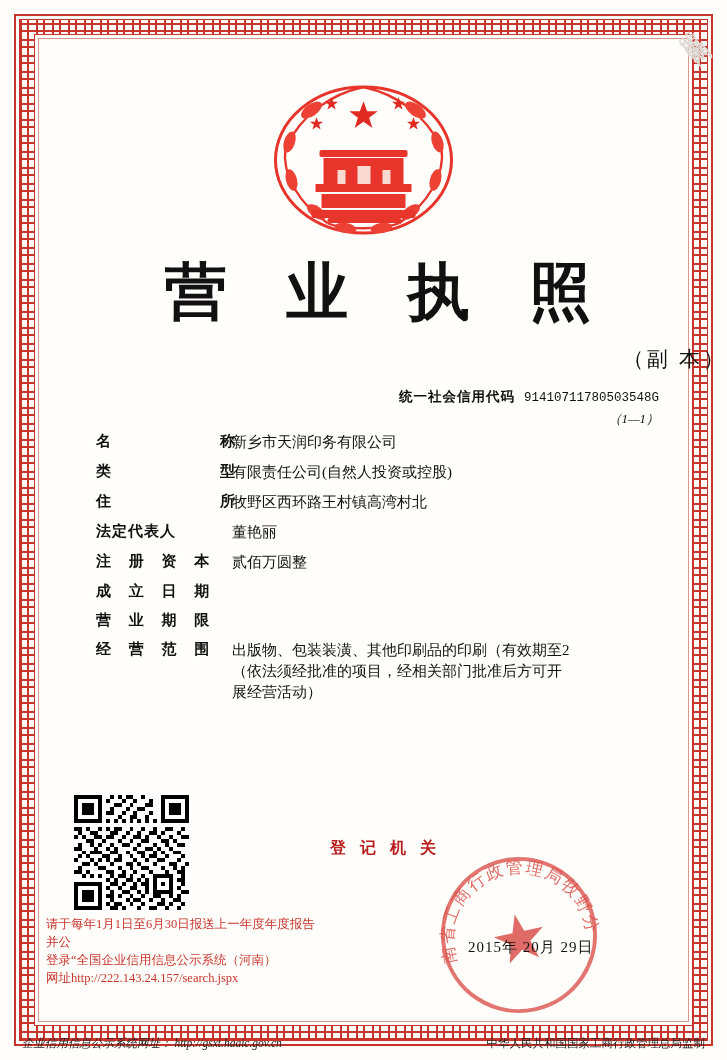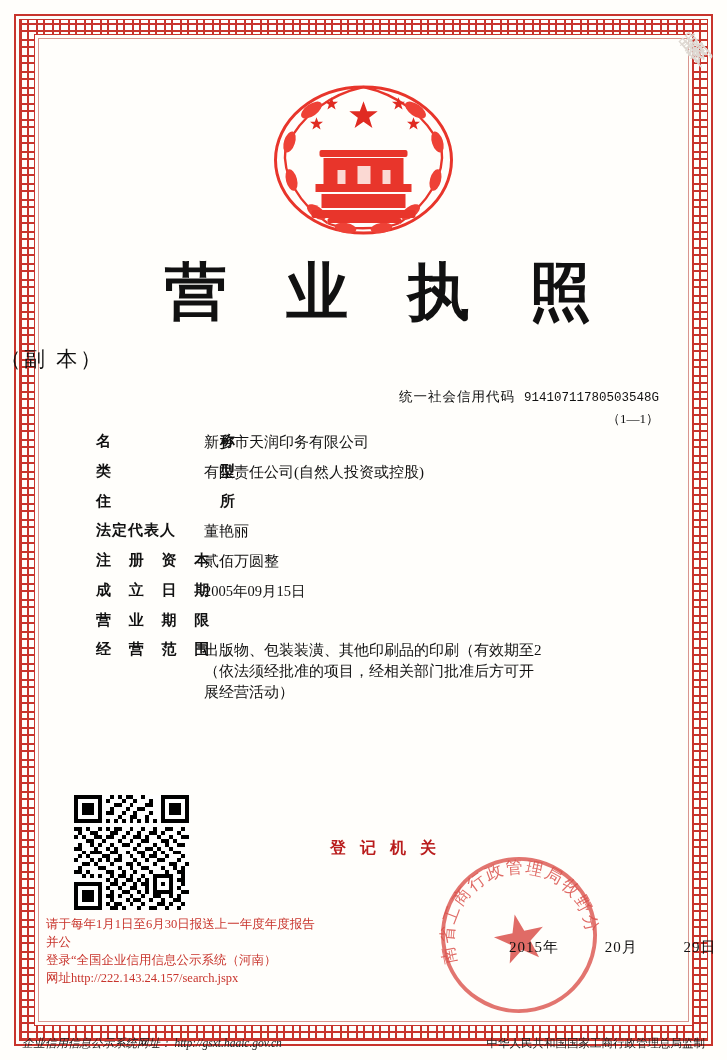--- a/index.html
+++ b/index.html
@@ -122,51 +122,52 @@
     font-size: 62px;
     letter-spacing: 22px;
     text-indent: 22px;
     color: #111111;
     padding-left: 29px;
   }
   .sub-title {
     position: absolute;
     left: 0; right: 0;
     top: 345px;
-    text-align: left;
+    text-align: right;
     font-family: "Liberation Serif", serif;
     font-size: 21px;
     letter-spacing: 3px;
     color: #111111;
   }
 
   
   .credit-line {
     position: absolute;
     right: 68px;
     top: 388px;
     font-family: "Liberation Serif", serif;
     font-size: 13.5px;
     color: #111;
     white-space: nowrap;
   }
-  .credit-line .label { letter-spacing: 1px; }
+  .credit-line .label { letter-spacing: 1px; font-weight: bold; }
   .credit-line .code {
     font-family: "Liberation Mono", monospace;
     font-size: 12.5px;
     letter-spacing: 0px;
     margin-left: 9px;
   }
   .sheet-no {
     position: absolute;
     right: 68px;
     top: 410px;
     font-family: "Liberation Serif", serif;
     font-size: 13px;
     color: #111;
+    font-style: italic;
   }
 
   
   .fields {
     position: absolute;
     left: 96px;
     top: 432px;
     width: 540px;
   }
   .field-row {
@@ -186,20 +187,21 @@
   }
   .field-label.sp4 { letter-spacing: 16px; }
   .field-label.sp3 { letter-spacing: 7px; }
   .field-label.sp0 { letter-spacing: 1px; }
   .field-value {
     flex: 1 1 auto;
     font-family: "Liberation Serif", serif;
     font-size: 15px;
     color: #111;
     line-height: 20px;
+    margin-left: 28px;
   }
   .field-value.num {
     font-family: "Liberation Serif", serif;
     font-size: 14.5px;
   }
   .field-value .l2 { display: block; }
   .scope { line-height: 21px; }
 
   
   .qr {
@@ -233,21 +235,21 @@
   }
   .reg-date {
     position: absolute;
     left: 468px;
     top: 938px;
     font-family: "Liberation Serif", serif;
     font-size: 15px;
     color: #111;
     letter-spacing: 1px;
   }
-  .reg-date span.n { font-size: 15px; margin-left: 41px; }
+  .reg-date span.n { font-size: 15px; }
 
   
   .seal {
     position: absolute;
     left: 432px;
     top: 848px;
     width: 175px;
     height: 175px;
     opacity: 0.85;
     pointer-events: none;
@@ -367,35 +369,35 @@
       <div class="field-value">新乡市天润印务有限公司</div>
     </div>
 
     <div class="field-row">
       <div class="field-label sp4">类　　　型</div>
       <div class="field-value">有限责任公司(自然人投资或控股)</div>
     </div>
 
     <div class="field-row">
       <div class="field-label sp4">住　　　所</div>
+      <div class="field-value">牧野区西环路王村镇高湾村北</div>
     </div>
 
     <div class="field-row">
       <div class="field-label sp0">法定代表人</div>
       <div class="field-value">董艳丽</div>
     </div>
 
     <div class="field-row">
       <div class="field-label sp3">注 册 资 本</div>
       <div class="field-value">贰佰万圆整</div>
     </div>
 
     <div class="field-row">
       <div class="field-label sp3">成 立 日 期</div>
-      <div class="field-value num">2005年09月15日</div>
     </div>
 
     <div class="field-row">
       <div class="field-label sp3">营 业 期 限</div>
     </div>
 
     <div class="field-row">
       <div class="field-label sp3">经 营 范 围</div>
       <div class="field-value scope">
         <span class="l2">出版物、包装装潢、其他印刷品的印刷（有效期至2</span>

